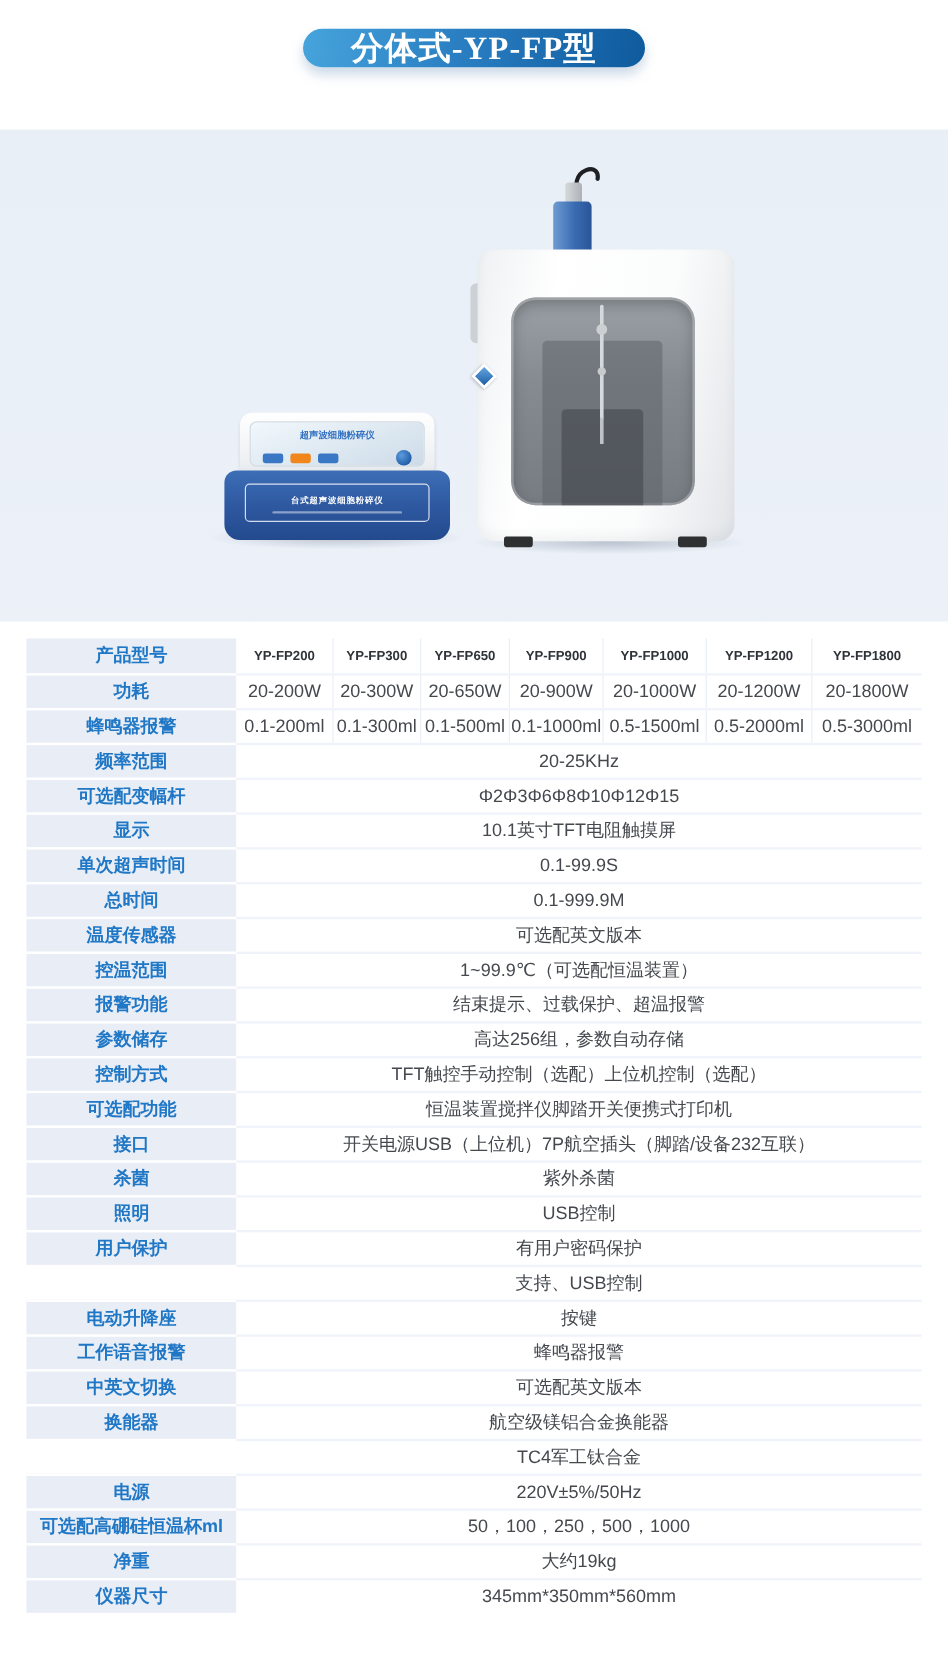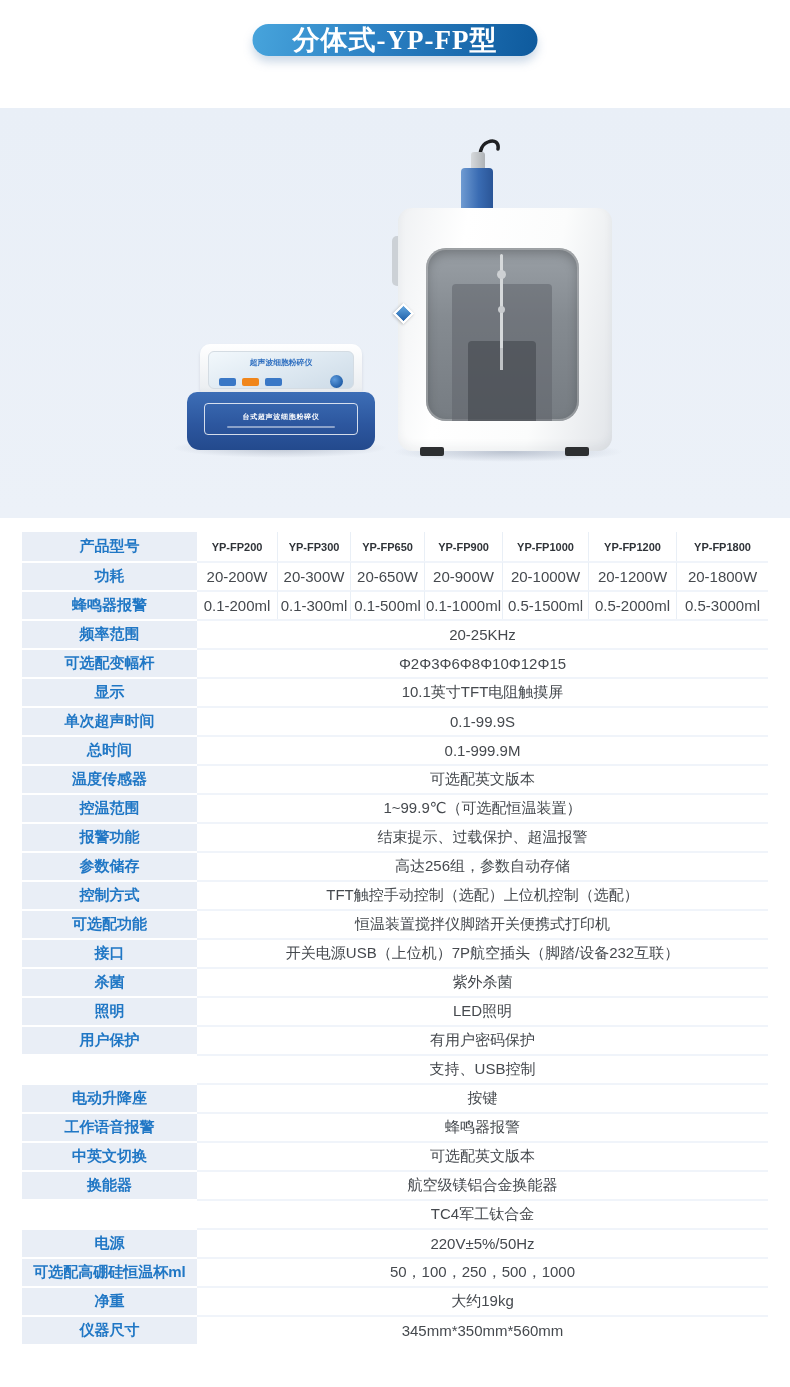--- a/index.html
+++ b/index.html
@@ -235,21 +235,21 @@
       <div class="trow">
         <div class="tlabel">接口</div>
         <div class="tcell merged">开关电源USB（上位机）7P航空插头（脚踏/设备232互联）</div>
       </div>
       <div class="trow">
         <div class="tlabel">杀菌</div>
         <div class="tcell merged">紫外杀菌</div>
       </div>
       <div class="trow">
         <div class="tlabel">照明</div>
-        <div class="tcell merged">LED照明</div>
+        <div class="tcell merged">USB控制</div>
       </div>
       <div class="trow">
         <div class="tlabel">用户保护</div>
         <div class="tcell merged">有用户密码保护</div>
       </div>
       <div class="trow">
         <div class="tcell merged">支持、USB控制</div>
       </div>
       <div class="trow">
         <div class="tlabel">电动升降座</div>

